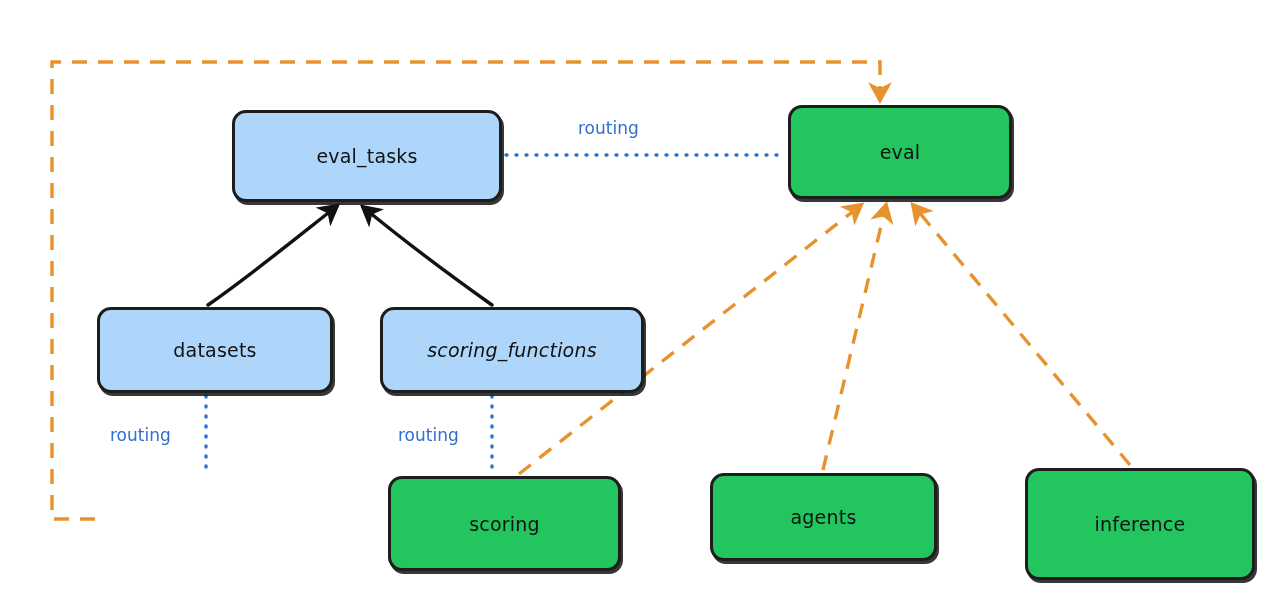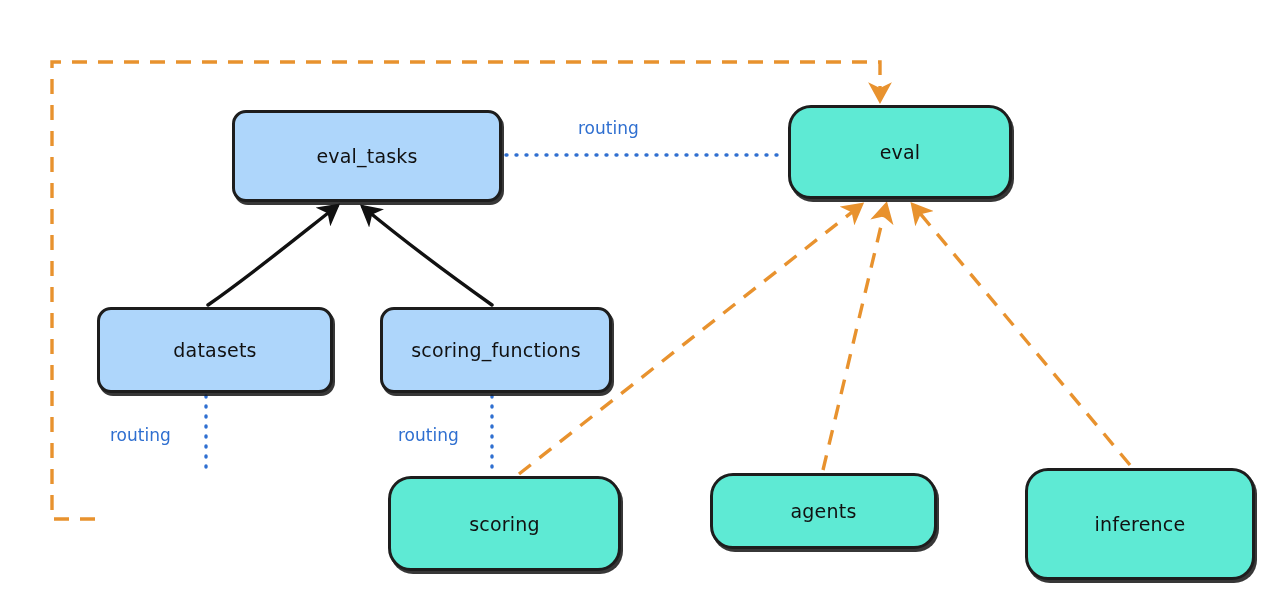--- a/index.html
+++ b/index.html
@@ -37,22 +37,21 @@
     font-family: "DejaVu Sans", sans-serif;
     font-size: 19px;
     color: #111111;
     letter-spacing: 0.2px;
     box-shadow: 2px 3px 0 rgba(20,20,20,0.85);
   }
   .node.api {
     background: #aed6fb;
   }
   .node.provider {
-    background: #5eead4;
-    border-radius: 23px;
+    background: #22c55e;
   }
   .node-label {
     pointer-events: none;
     white-space: nowrap;
   }
   .edge-label {
     position: absolute;
     font-family: "DejaVu Sans", sans-serif;
     font-size: 17px;
     color: #2f6fd0;
@@ -92,30 +91,30 @@
   </div>
 
   <div class="node provider" style="left:788px; top:105px; width:224px; height:94px;">
     <span class="node-label">eval</span>
   </div>
 
   <div class="node api" style="left:97px; top:307px; width:236px; height:86px;">
     <span class="node-label">datasets</span>
   </div>
 
-  <div class="node api" style="left:380px; top:307px; width:232px; height:86px;">
+  <div class="node api" style="left:380px; top:307px; width:264px; height:86px;font-style:italic;">
     <span class="node-label">scoring_functions</span>
   </div>
 
 
   <div class="node provider" style="left:388px; top:476px; width:233px; height:95px;">
     <span class="node-label">scoring</span>
   </div>
 
-  <div class="node provider" style="left:710px; top:473px; width:227px; height:76px;">
+  <div class="node provider" style="left:710px; top:473px; width:227px; height:88px;">
     <span class="node-label">agents</span>
   </div>
 
   <div class="node provider" style="left:1025px; top:468px; width:230px; height:112px;">
     <span class="node-label">inference</span>
   </div>
 
   <div class="edge-label" style="left:578px; top:118px;">routing</div>
 
   <div class="edge-label" style="left:110px; top:425px;">routing</div>

